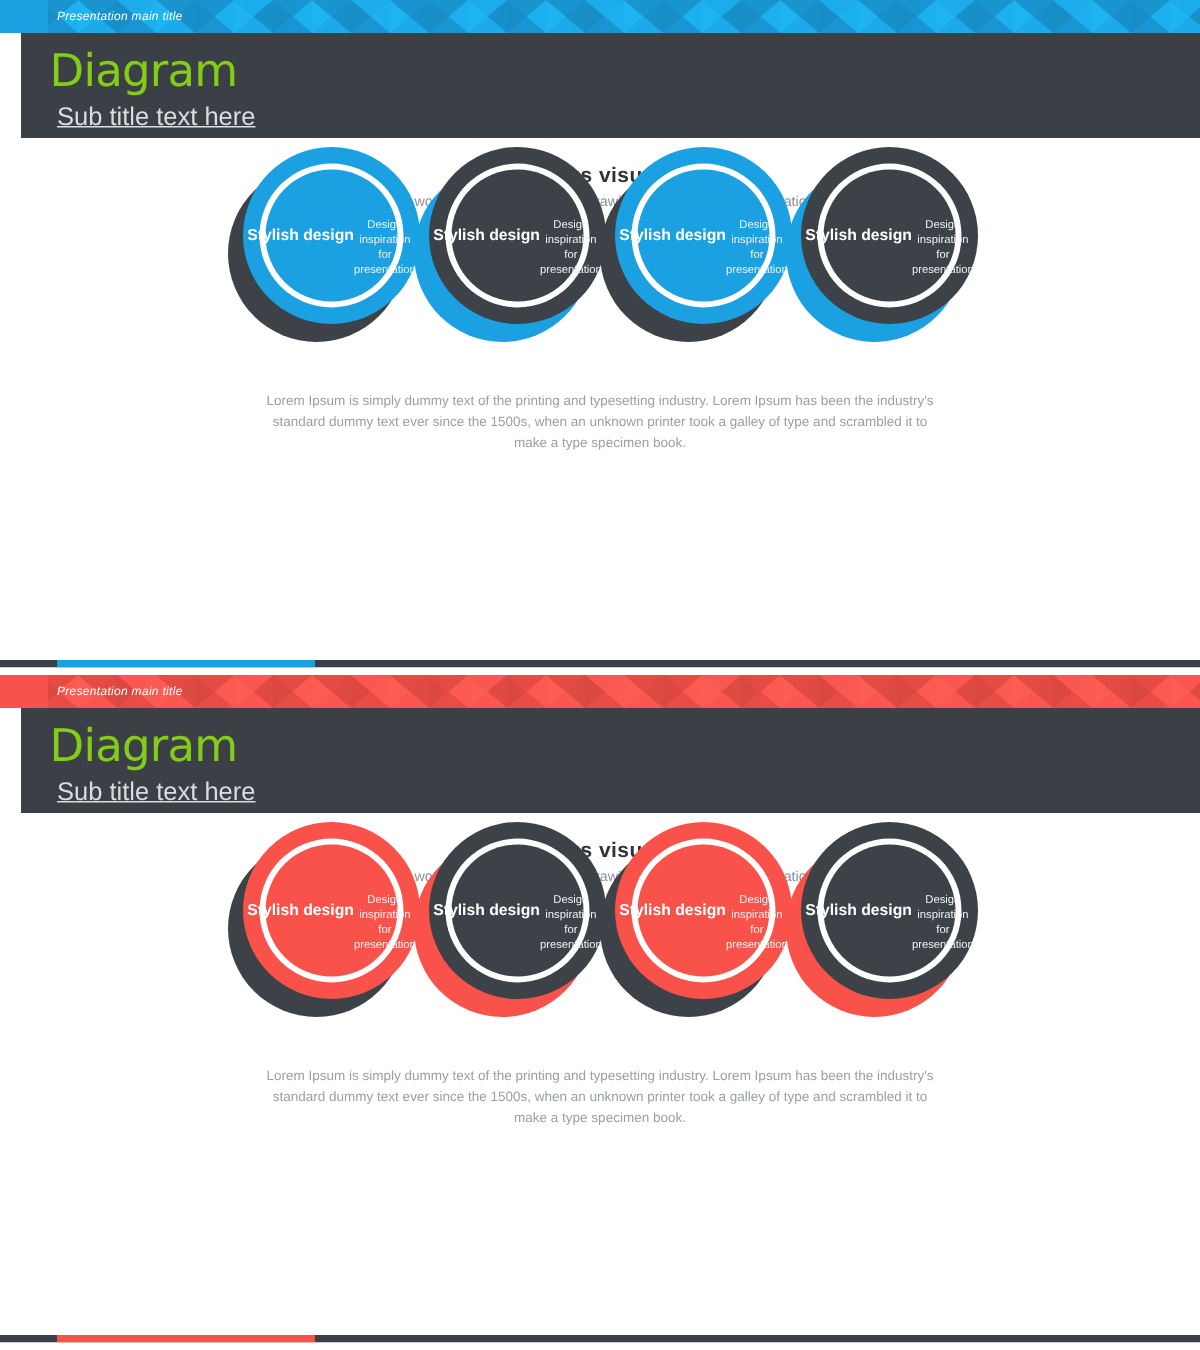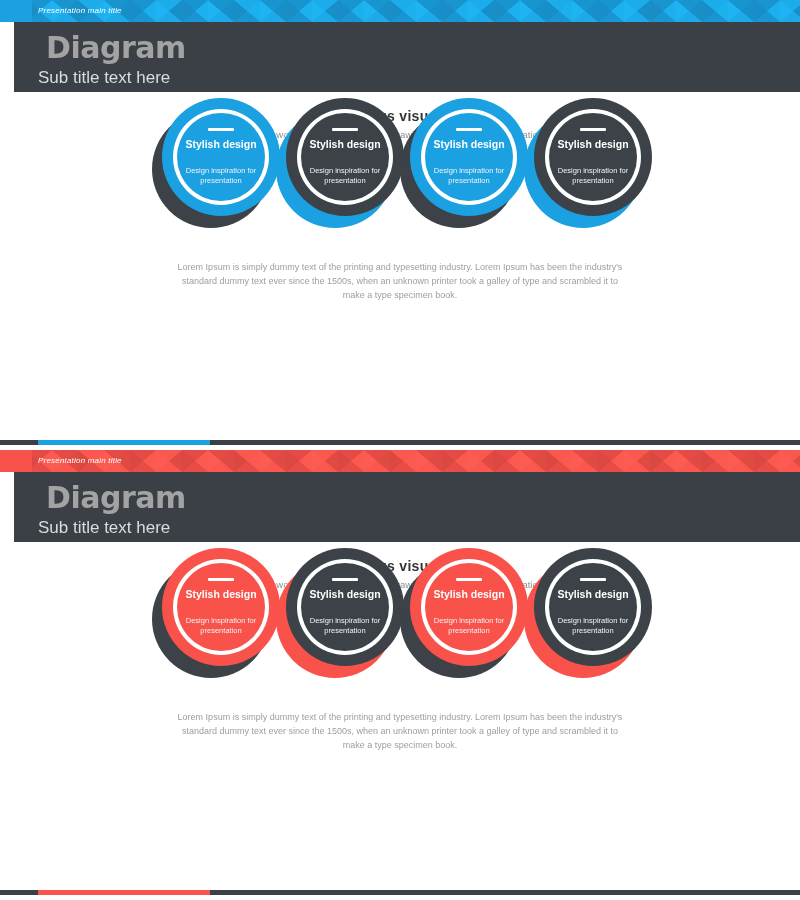--- a/index.html
+++ b/index.html
@@ -22,27 +22,27 @@
   .topbar .sidefade{
     position:absolute;top:0;left:0;width:32px;height:22px;z-index:2;
   }
 
   
   .titleband{
     position:relative;width:800px;height:70px;background:#3a4045;
     box-sizing:border-box;padding-left:38px;
   }
   .titleband .main{
-    position:absolute;left:46px;top:8px;
-    font-size:30px;font-weight:bold;color:#a3a3a3;letter-spacing:-0.5px;
+    position:absolute;left:33px;top:8px;
+    font-size:30px;font-weight:normal;color:#84cc16;letter-spacing:-0.5px;
     font-family:"DejaVu Sans", sans-serif;
   }
   .titleband .sub{
     position:absolute;left:38px;top:46px;
-    font-size:17px;color:#d9dde0;font-weight:400;
+    font-size:17px;color:#d9dde0;font-weight:400;text-decoration:underline;
   }
   .titleband .edge{position:absolute;left:0;top:0;width:14px;height:70px;background:#ffffff;}
 
   
   .body{position:relative;width:800px;height:358px;background:#ffffff;}
 
   .heading{
     position:absolute;left:0;right:0;top:16px;text-align:center;
     font-size:14px;font-weight:bold;color:#2f3437;letter-spacing:.3px;
   }
@@ -64,21 +64,21 @@
   .disc-wrap{
     position:absolute;left:10px;top:0px;width:118px;height:118px;border-radius:50%;
     display:flex;align-items:center;justify-content:center;z-index:5;
   }
   .disc-white{
     width:96px;height:96px;border-radius:50%;background:#ffffff;
     display:flex;align-items:center;justify-content:center;
   }
   .disc{
     width:88px;height:88px;border-radius:50%;
-    display:flex;flex-direction:column;align-items:center;justify-content:center;
+    display:flex;flex-direction:row;align-items:center;justify-content:center;
     text-align:center;
   }
   .dash{width:26px;height:3px;background:#ffffff;margin-bottom:7px;border-radius:1px;}
   .c-title{font-size:10.5px;font-weight:bold;color:#ffffff;line-height:12px;white-space:nowrap;}
   .c-sub{font-size:7.5px;color:#f0f3f5;line-height:10px;margin-top:16px;width:80px;}
 
   
   .progress{position:absolute;left:0;bottom:5px;width:800px;height:5px;background:#3a4045;}
   .progress .fill{position:absolute;left:38px;top:0;width:172px;height:5px;}
 

